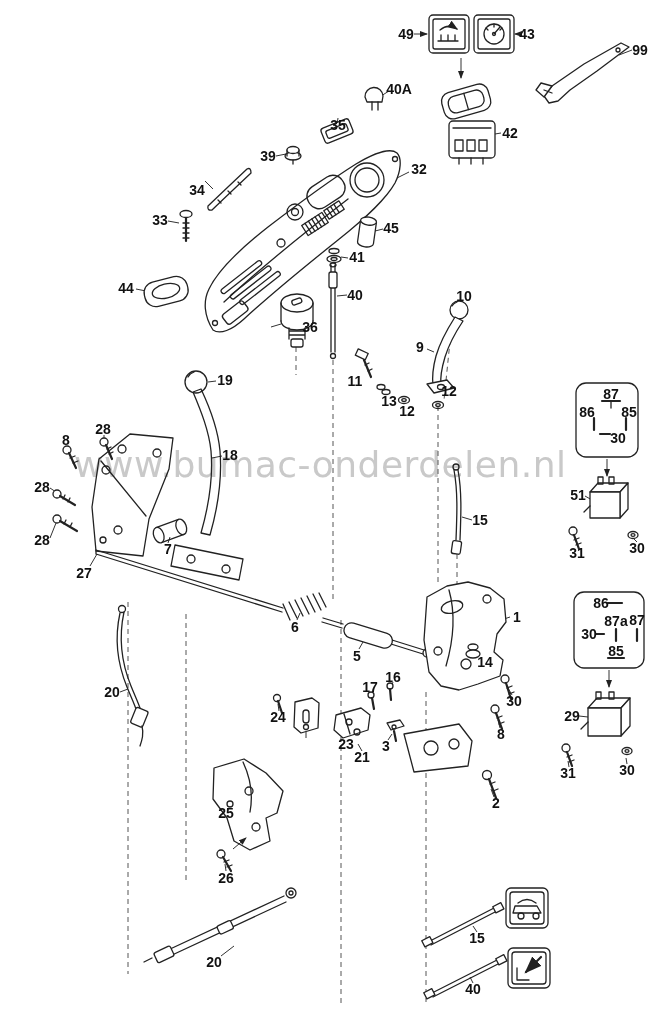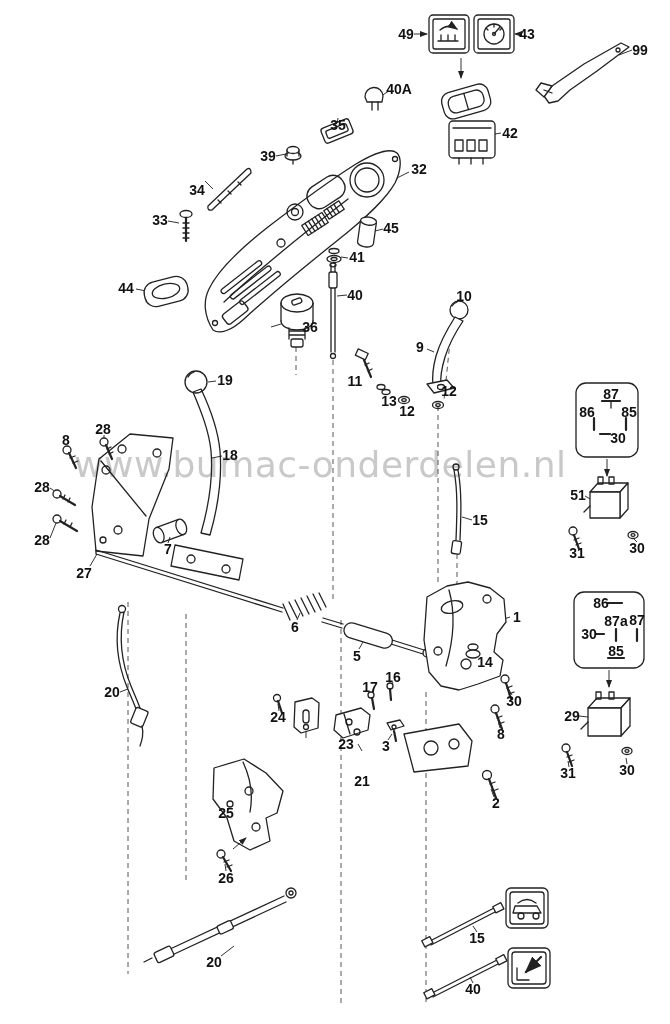--- a/index.html
+++ b/index.html
@@ -545,21 +545,21 @@
       <div class="callout" style="left: 357px; top: 656px;">5</div>
       <div class="callout" style="left: 480px; top: 520px;">15</div>
       <div class="callout" style="left: 517px; top: 617px;">1</div>
       <div class="callout" style="left: 485px; top: 662px;">14</div>
       <div class="callout" style="left: 393px; top: 677px;">16</div>
       <div class="callout" style="left: 370px; top: 687px;">17</div>
       <div class="callout" style="left: 514px; top: 701px;">30</div>
       <div class="callout" style="left: 501px; top: 734px;">8</div>
       <div class="callout" style="left: 386px; top: 746px;">3</div>
       <div class="callout" style="left: 496px; top: 803px;">2</div>
-      <div class="callout" style="left: 362px; top: 757px; margin-top: 24px;">21</div>
+      <div class="callout" style="left: 362px; top: 757px;">21</div>
       <div class="callout" style="left: 306px; top: 744px; margin-left: 40px;">23</div>
       <div class="callout" style="left: 278px; top: 717px;">24</div>
       <div class="callout" style="left: 112px; top: 692px;">20</div>
       <div class="callout" style="left: 226px; top: 813px;">25</div>
       <div class="callout" style="left: 226px; top: 878px;">26</div>
       <div class="callout" style="left: 214px; top: 962px;">20</div>
       <div class="callout" style="left: 477px; top: 938px;">15</div>
       <div class="callout" style="left: 473px; top: 989px;">40</div>
       <div class="callout" style="left: 578px; top: 495px;">51</div>
       <div class="callout" style="left: 577px; top: 553px;">31</div>

